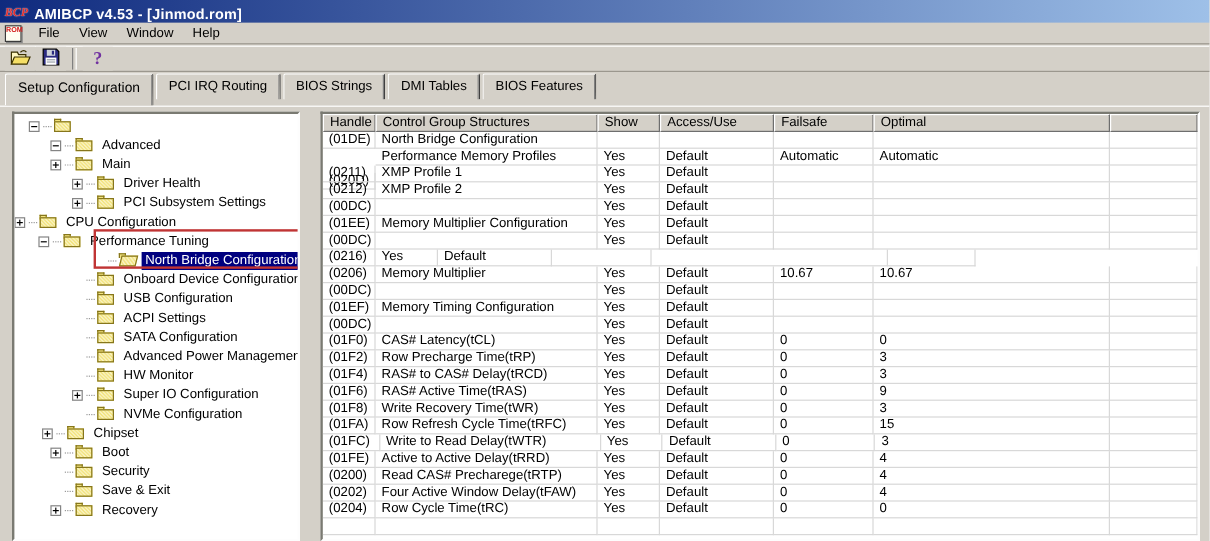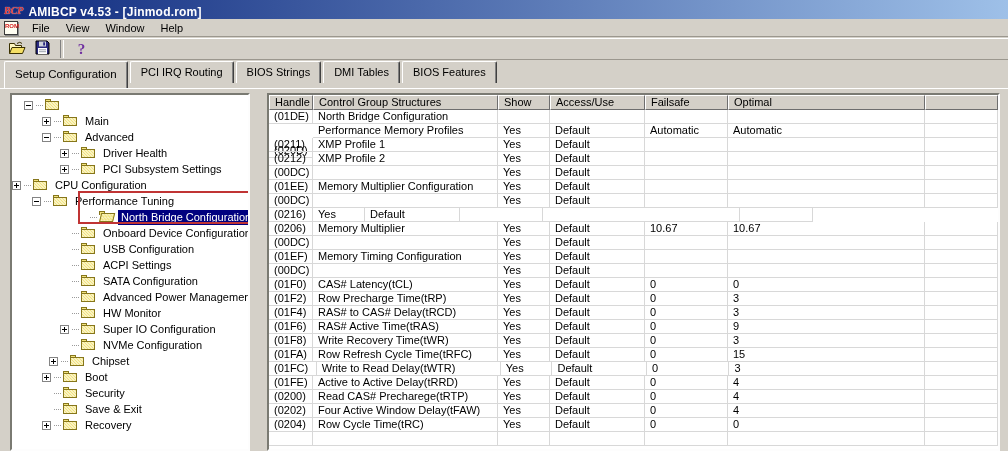--- a/index.html
+++ b/index.html
@@ -178,30 +178,30 @@
   </div>
 
 <div class="tree-panel">
   <div id="tree">
       <div class="tree-row" style="padding-left: 12px;">
         <span class="ebox minus"></span>
         <span class="conn"></span>
         <span class="folder"></span>
       </div>
       <div class="tree-row" style="padding-left: 30px;">
+        <span class="ebox minus"></span>
+        <span class="conn"></span>
+        <span class="folder"></span>
+        <span class="tlabel">Advanced</span>
+      </div>
+      <div class="tree-row" style="padding-left: 30px;">
         <span class="ebox plus"></span>
         <span class="conn"></span>
         <span class="folder"></span>
         <span class="tlabel">Main</span>
-      </div>
-      <div class="tree-row" style="padding-left: 30px;">
-        <span class="ebox minus"></span>
-        <span class="conn"></span>
-        <span class="folder"></span>
-        <span class="tlabel">Advanced</span>
       </div>
       <div class="tree-row" style="padding-left: 48px;">
         <span class="ebox plus"></span>
         <span class="conn"></span>
         <span class="folder"></span>
         <span class="tlabel">Driver Health</span>
       </div>
       <div class="tree-row" style="padding-left: 48px;">
         <span class="ebox plus"></span>
         <span class="conn"></span>
@@ -267,21 +267,21 @@
         <span class="conn"></span>
         <span class="folder"></span>
         <span class="tlabel">Super IO Configuration</span>
       </div>
       <div class="tree-row" style="padding-left: 48px;">
         <span class="ebox none"></span>
         <span class="conn"></span>
         <span class="folder"></span>
         <span class="tlabel">NVMe Configuration</span>
       </div>
-      <div class="tree-row" style="padding-left: 37px;">
+      <div class="tree-row" style="padding-left: 23px;">
         <span class="ebox plus"></span>
         <span class="conn"></span>
         <span class="folder"></span>
         <span class="tlabel">Chipset</span>
       </div>
       <div class="tree-row" style="padding-left: 30px;">
         <span class="ebox plus"></span>
         <span class="conn"></span>
         <span class="folder"></span>
         <span class="tlabel">Boot</span>

